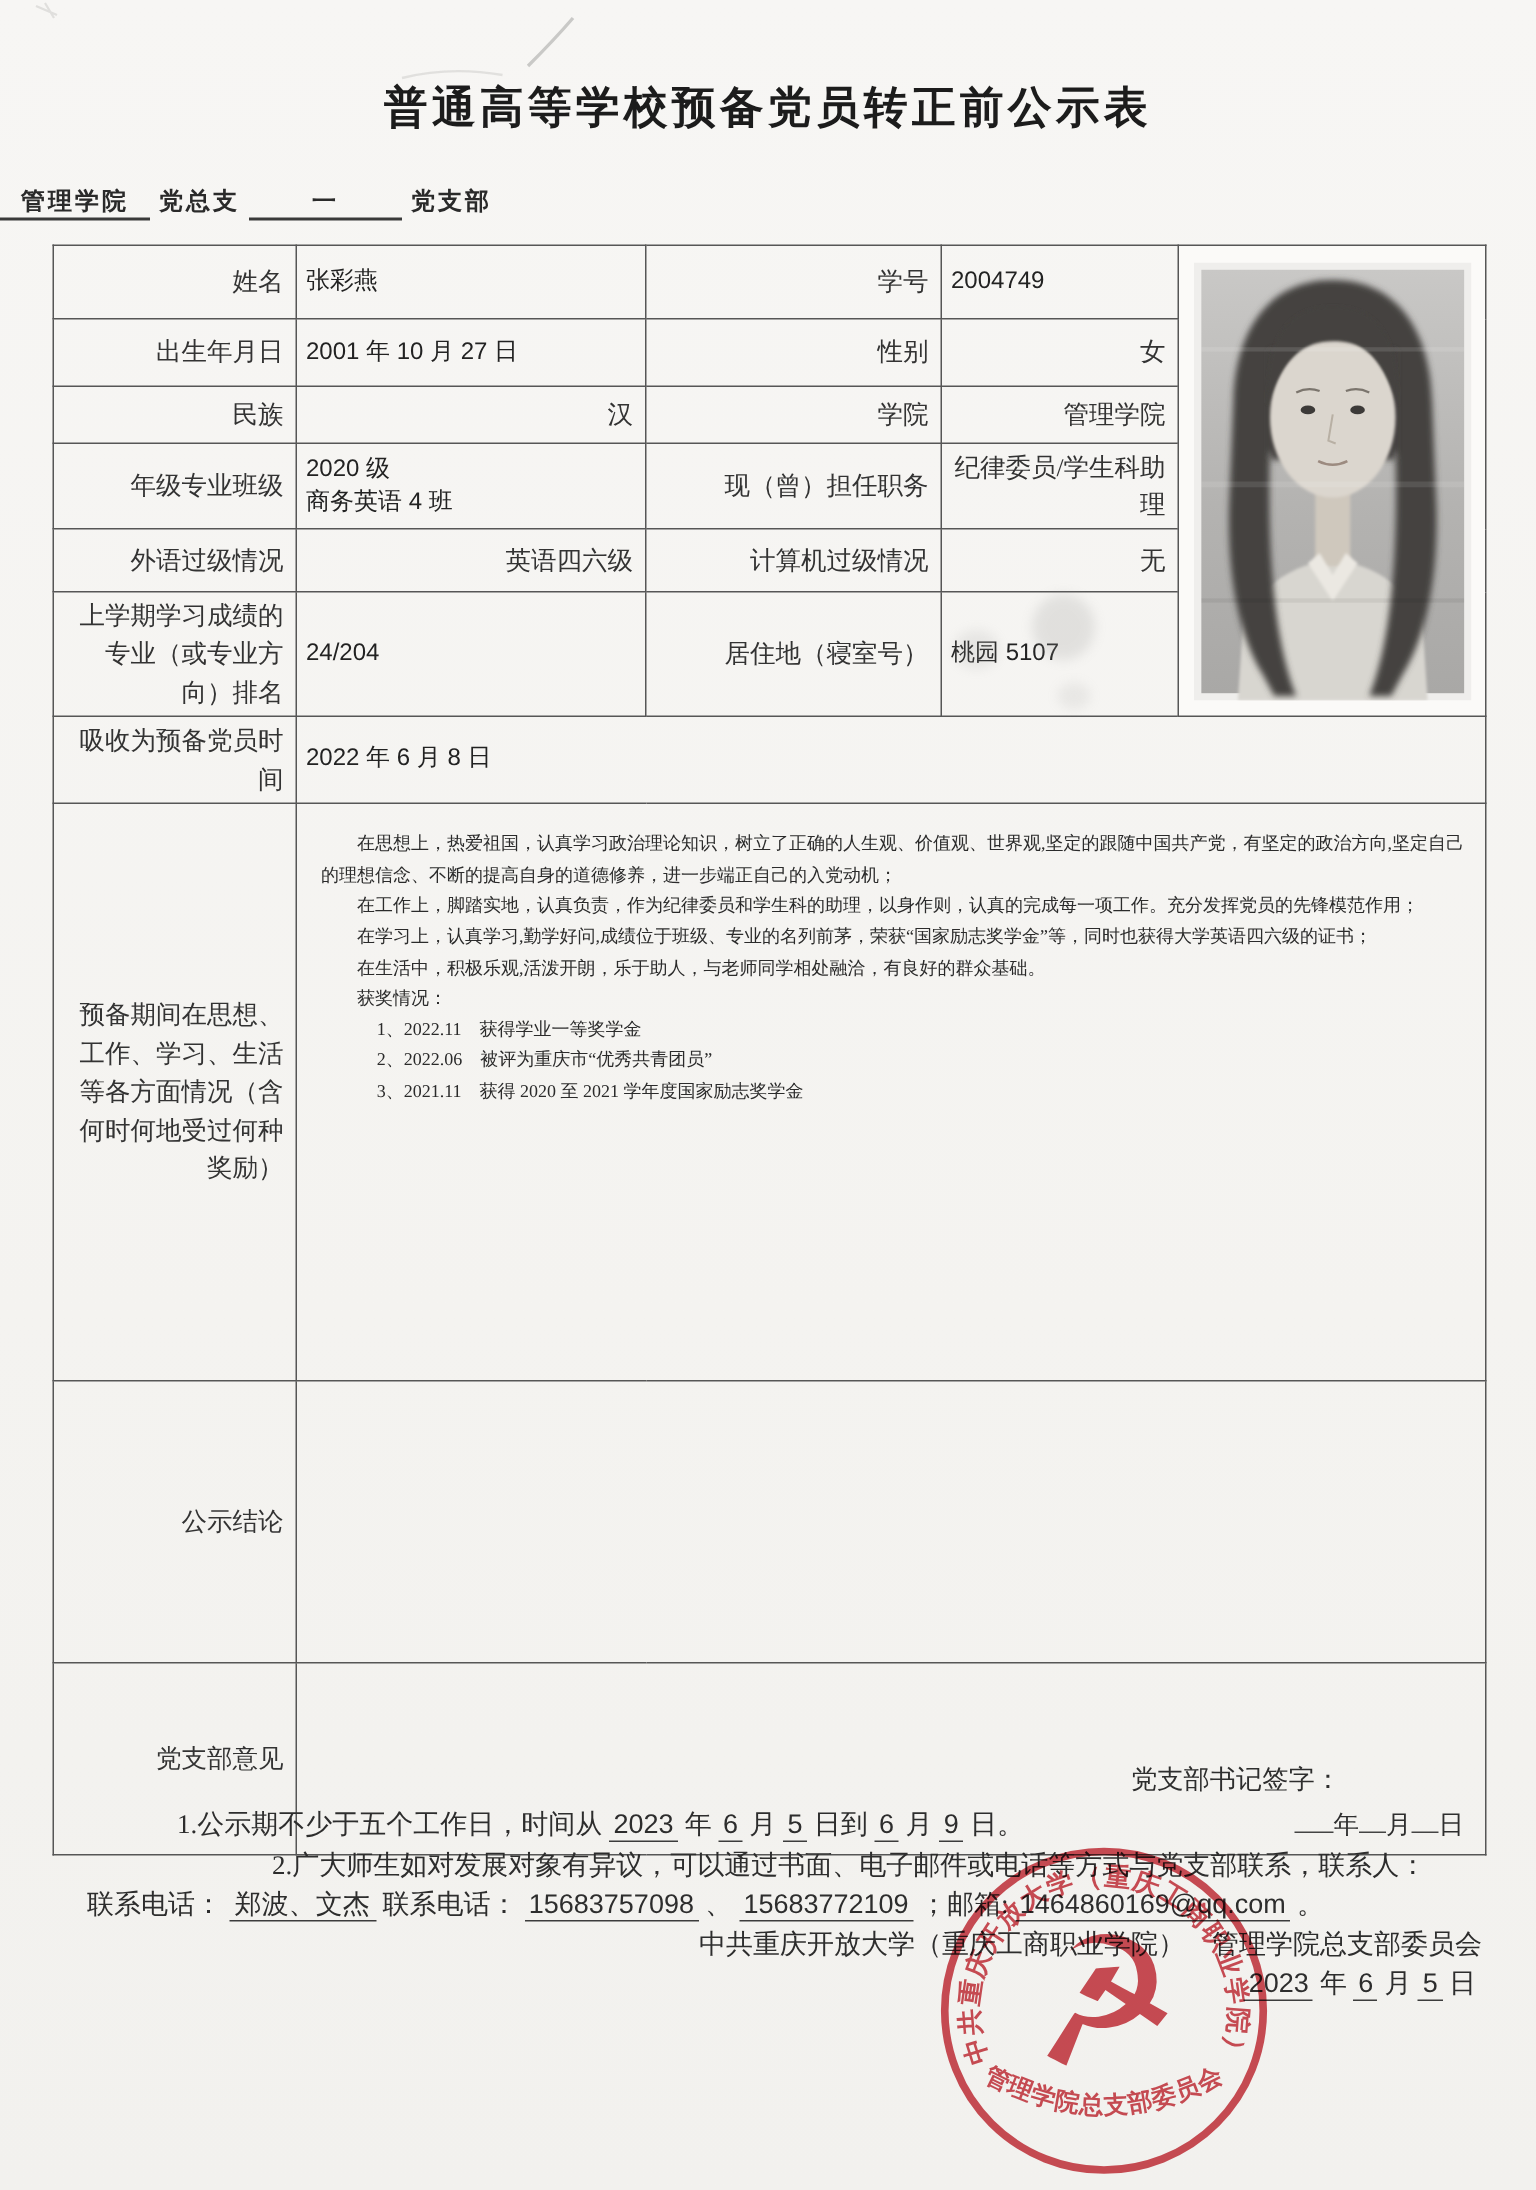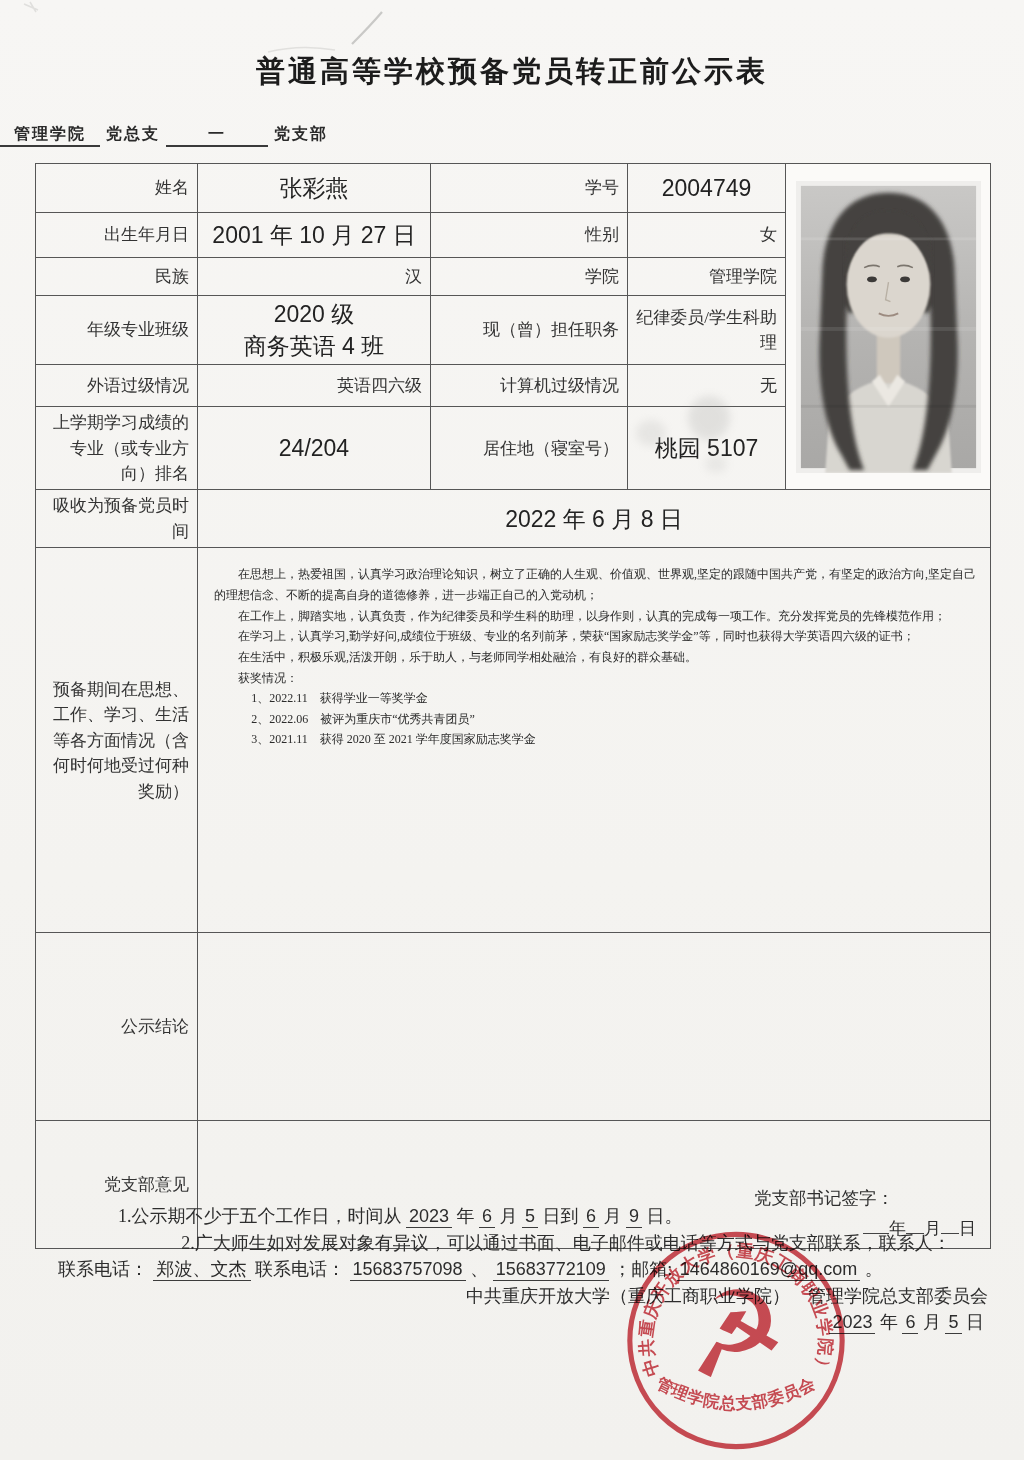--- a/index.html
+++ b/index.html
@@ -17,21 +17,21 @@
                 font-size:16px;font-weight:bold;color:#2a2a2a;letter-spacing:2px;}
   .sub-u{border-bottom:2px solid #3a3a3a;padding:0 14px 2px 14px;}
   .sub-gap{padding:0 6px;}
   .sub-blank{padding:0 42px 2px 42px;}
   
   table.form{position:absolute;left:35px;top:163px;width:955px;
              border-collapse:collapse;table-layout:fixed;}
   table.form td{border:1px solid #565656;overflow:hidden;}
   td.lbl{text-align:right;vertical-align:middle;font-size:17px;color:#333;
          padding:2px 8px;line-height:1.5;}
-  td.val{text-align:center;vertical-align:middle;font-size:23px;color:#222;
+  td.val{vertical-align:middle;font-size:16px;color:#222;
          font-family:"Liberation Sans","DejaVu Sans",sans-serif;padding:2px 6px;line-height:1.4;}
   td.photo-cell{vertical-align:middle;text-align:center;background:#fbfaf8;padding:8px;}
   td.longtext{vertical-align:top;text-align:left;font-size:12px;color:#2b2b2b;
               padding:16px 14px 10px 16px;line-height:1.72;}
   .para{margin:0;text-indent:2em;}
   .award{margin:0;padding-left:3.1em;}
   .opinion-cell{position:relative;vertical-align:top;}
   .sig-line{position:absolute;right:96px;bottom:38px;font-size:17.5px;color:#2e2e2e;}
   .date-line{position:absolute;right:14px;bottom:8px;font-size:17px;color:#2e2e2e;}
   .blank{display:inline-block;border-bottom:1px solid #444;height:14px;vertical-align:baseline;}

